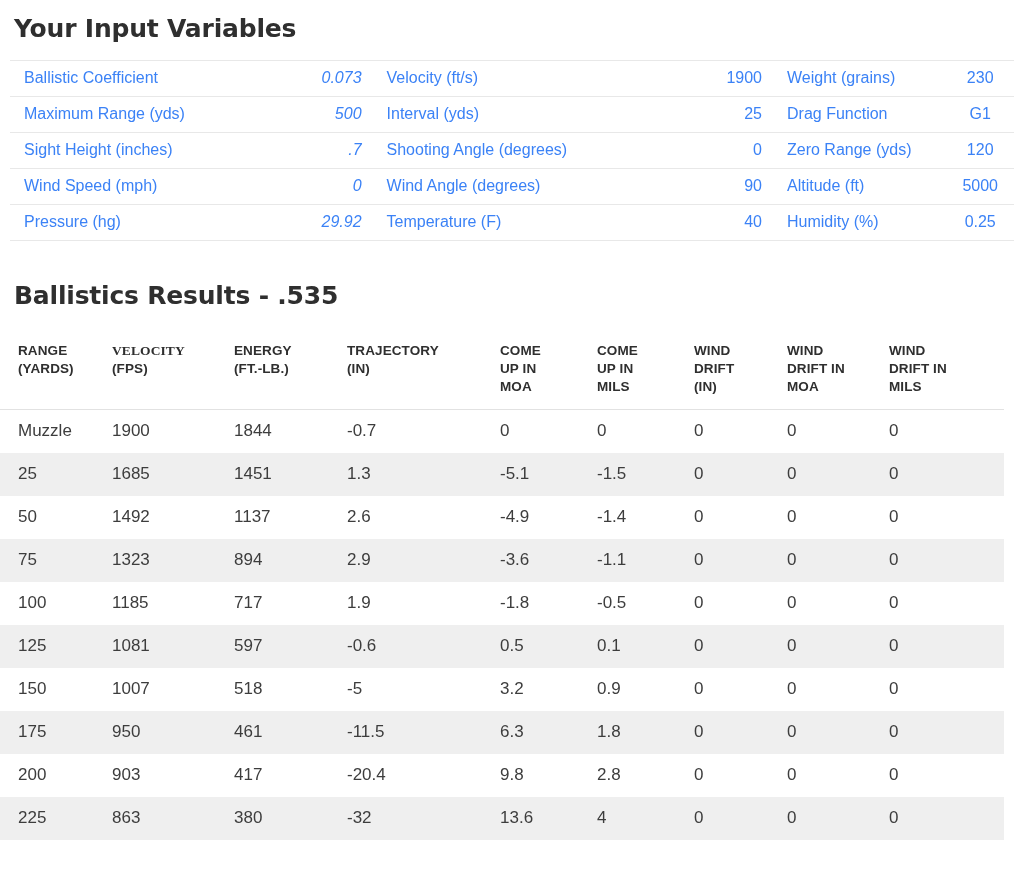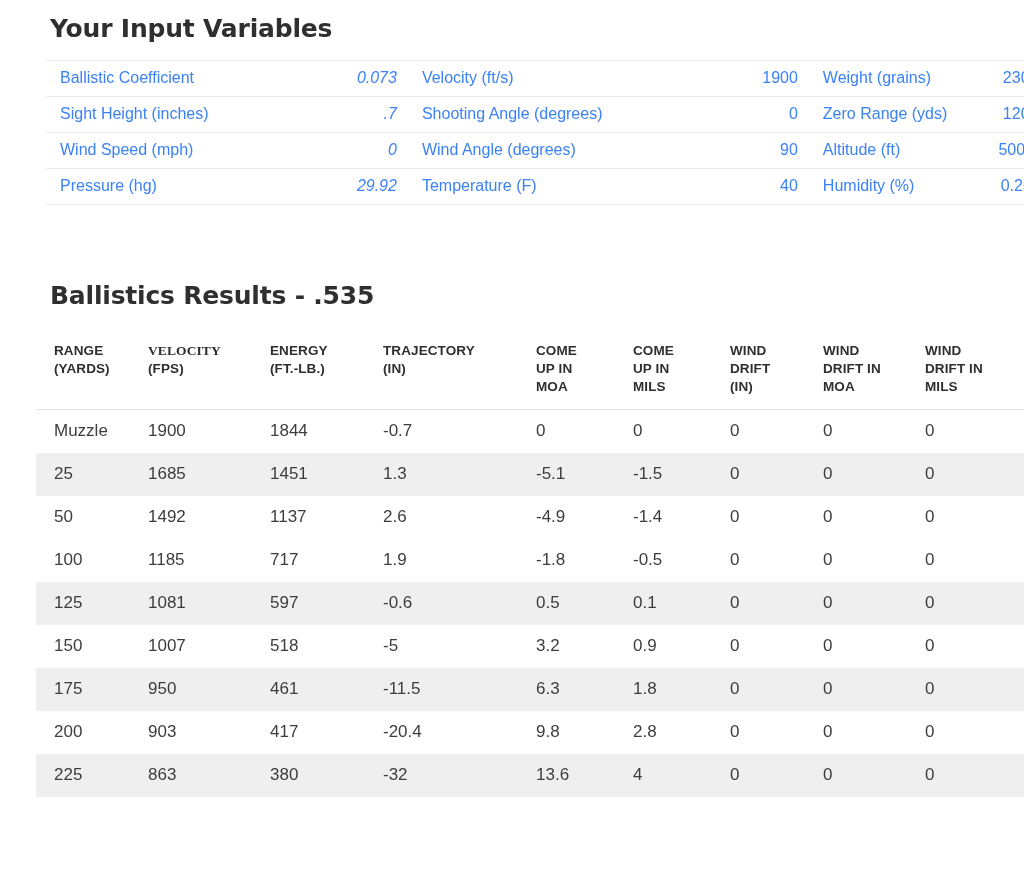--- a/index.html
+++ b/index.html
@@ -15,21 +15,20 @@
     color: #3a3a3a;
     -webkit-font-smoothing: antialiased;
   }
 
   .page {
     position: relative;
     width: 824px;
     height: 880px;
     box-sizing: border-box;
     padding: 0 10px;
-    margin-left: 36px;
   }
 
   
   h1.section-title {
     font-size: 25px;
     font-weight: bold;
     color: #2f2f2f;
     letter-spacing: -0.2px;
     margin: 0;
     padding: 0;
@@ -124,20 +123,28 @@
 
   <table class="input-table">
     <tbody>
         <tr>
           <td class="iv-label-1">Ballistic Coefficient</td>
           <td class="iv-val-1">0.073</td>
           <td class="iv-label-2">Velocity (ft/s)</td>
           <td class="iv-val-2">1900</td>
           <td class="iv-label-3">Weight (grains)</td>
           <td class="iv-val-3">230</td>
+        </tr>
+        <tr>
+          <td class="iv-label-1">Maximum Range (yds)</td>
+          <td class="iv-val-1">500</td>
+          <td class="iv-label-2">Interval (yds)</td>
+          <td class="iv-val-2">25</td>
+          <td class="iv-label-3">Drag Function</td>
+          <td class="iv-val-3">G1</td>
         </tr>
         <tr>
           <td class="iv-label-1">Sight Height (inches)</td>
           <td class="iv-val-1">.7</td>
           <td class="iv-label-2">Shooting Angle (degrees)</td>
           <td class="iv-val-2">0</td>
           <td class="iv-label-3">Zero Range (yds)</td>
           <td class="iv-val-3">120</td>
         </tr>
         <tr>
@@ -245,20 +252,31 @@
           <td>50</td>
           <td>1492</td>
           <td>1137</td>
           <td>2.6</td>
           <td>-4.9</td>
           <td>-1.4</td>
           <td>0</td>
           <td>0</td>
           <td>0</td>
         </tr>
+        <tr class="alt">
+          <td>75</td>
+          <td>1323</td>
+          <td>894</td>
+          <td>2.9</td>
+          <td>-3.6</td>
+          <td>-1.1</td>
+          <td>0</td>
+          <td>0</td>
+          <td>0</td>
+        </tr>
         <tr>
           <td>100</td>
           <td>1185</td>
           <td>717</td>
           <td>1.9</td>
           <td>-1.8</td>
           <td>-0.5</td>
           <td>0</td>
           <td>0</td>
           <td>0</td>

